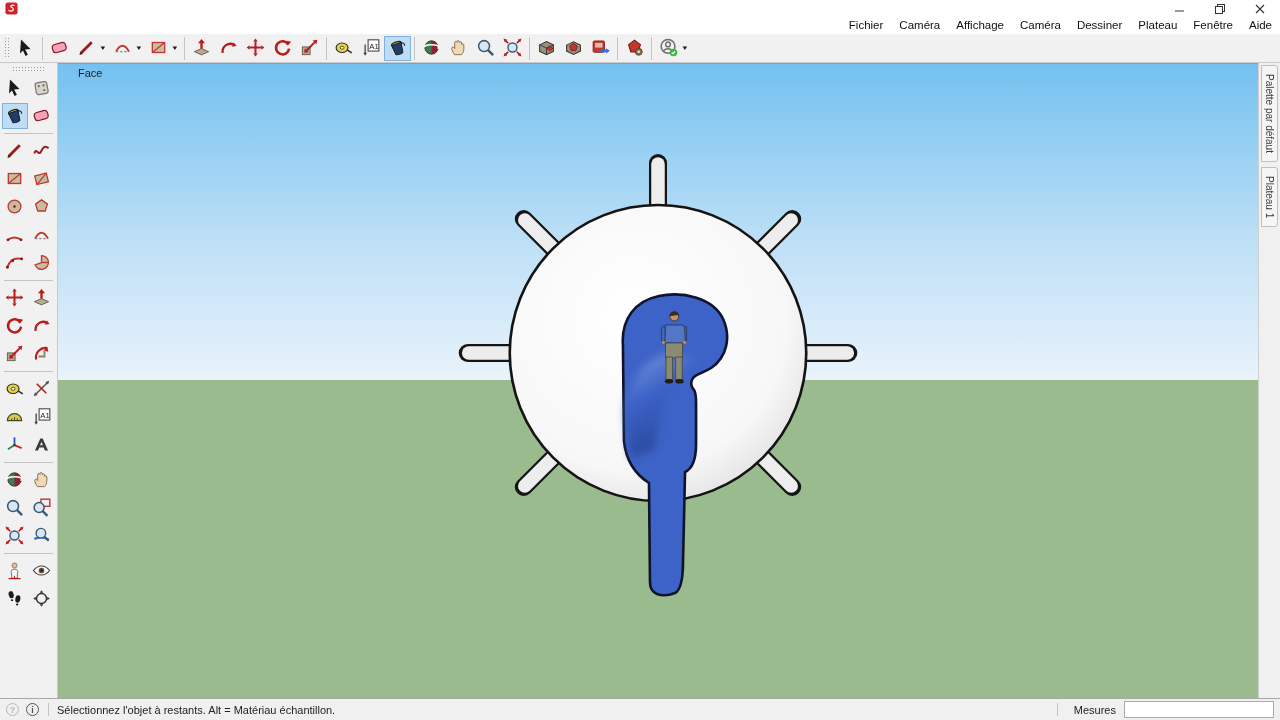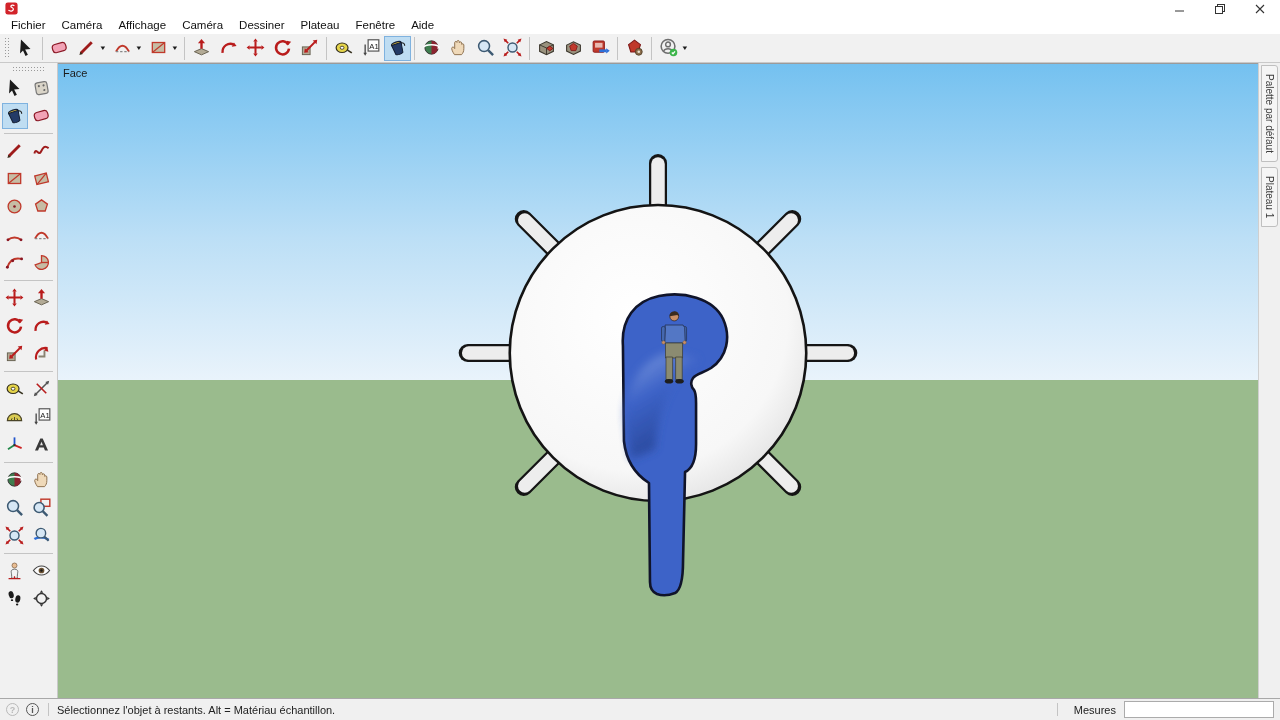--- a/index.html
+++ b/index.html
@@ -10,21 +10,21 @@
   
   .titlebar { height:17px; display:flex; align-items:center; padding-left:5px; background:#fff; flex:0 0 auto; }
   .app-logo { width:13px; height:13px; margin-right:6px; display:inline-flex; }
   .app-logo svg { width:13px; height:13px; }
   .title-text { font-size:11px; color:#111; white-space:nowrap; }
   .win-controls { margin-left:auto; display:flex; height:100%; }
   .win-btn { width:40px; height:17px; display:flex; align-items:center; justify-content:center; color:#333; }
   .win-btn svg { width:10px; height:10px; }
 
   
-  .menubar { height:17px; display:flex; align-items:center; padding-left:3px; background:#fff; flex:0 0 auto; }
+  .menubar { height:17px; display:flex; align-items:center; padding-left:14px; background:#fff; flex:0 0 auto;justify-content:flex-end; }
   .menu-item { font-size:11.5px; color:#111; padding:0 8px; line-height:17px; cursor:default; }
 
   
   .toolbar { height:29px; background:#f1f1f1; display:flex; align-items:center; padding:0 2px; border-bottom:1px solid #c9c9c9; flex:0 0 auto; }
   .grip-v { width:5px; height:22px; margin:0 3px 0 2px;
     background-image:radial-gradient(circle, #9a9a9a 0.8px, transparent 1px);
     background-size:3px 3px; }
   .tdivider { width:1px; height:23px; background:#c4c4c4; margin:0 3px; }
   .tool { height:25px; display:flex; align-items:center; padding:0 2px; border:1px solid transparent; }
   .tool .ticon { width:21px; height:21px; display:flex; align-items:flex-start; justify-content:center; }
@@ -40,21 +40,21 @@
   .grip-h { width:34px; height:5px; margin:1px auto 3px auto;
     background-image:radial-gradient(circle, #9a9a9a 0.8px, transparent 1px);
     background-size:3px 3px; }
   .lp-section { display:grid; grid-template-columns:27px 27px; justify-content:center; }
   .lp-divider { height:1px; background:#c4c4c4; margin:3px 4px; }
   .left-palette .tool { width:26px; height:26px; justify-content:center; padding:0; margin:1px 0; }
 
   
   .viewport { flex:1 1 auto; position:relative; border-top:1px solid #9b9b9b; overflow:hidden; background:#e9f3fb; }
   .viewport svg.scene { position:absolute; inset:0; width:100%; height:100%; display:block; }
-  .scene-label { position:absolute; top:3px; left:5px; font-size:11px; color:#1b1b1b; }
+  .scene-label { position:absolute; top:3px; left:20px; font-size:11px; color:#1b1b1b; }
 
   
   .right-strip { width:22px; background:#f0f0f0; border-left:1px solid #cfcfcf; padding-top:2px; display:flex; flex-direction:column; align-items:center; }
   .vtab { writing-mode:vertical-rl; font-size:10px; color:#3c3c3c; background:#f5f5f5;
     border:1px solid #bfbfbf; border-radius:0 3px 3px 0; padding:8px 2px; margin-bottom:5px; white-space:nowrap; }
 
   
   .statusbar { height:22px; background:#f0f0f0; border-top:1px solid #a8a8a8; display:flex; align-items:center; padding:0 6px; flex:0 0 auto; }
   .sb-icon { width:13px; height:13px; border-radius:50%; border:1.3px solid #b9b9b9; color:#b9b9b9;
     font-size:9px; font-weight:bold; display:flex; align-items:center; justify-content:center; margin-right:7px; }

